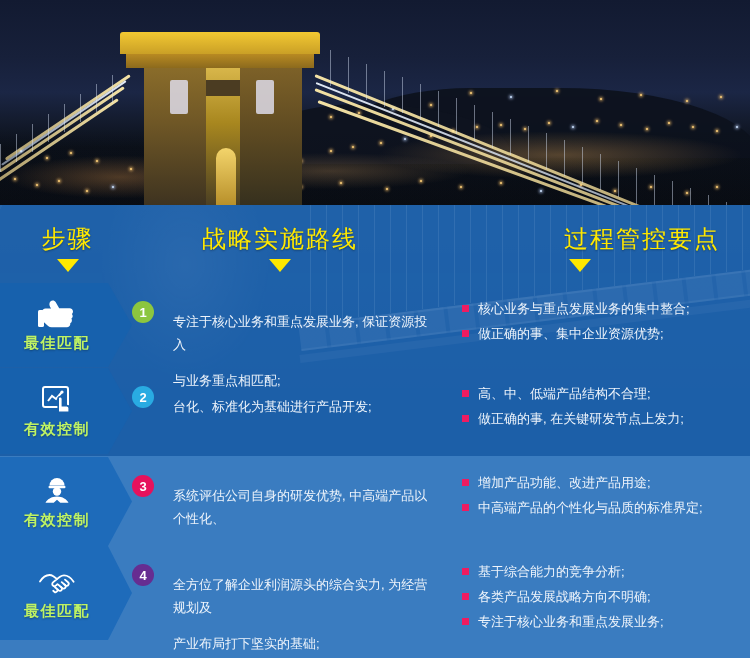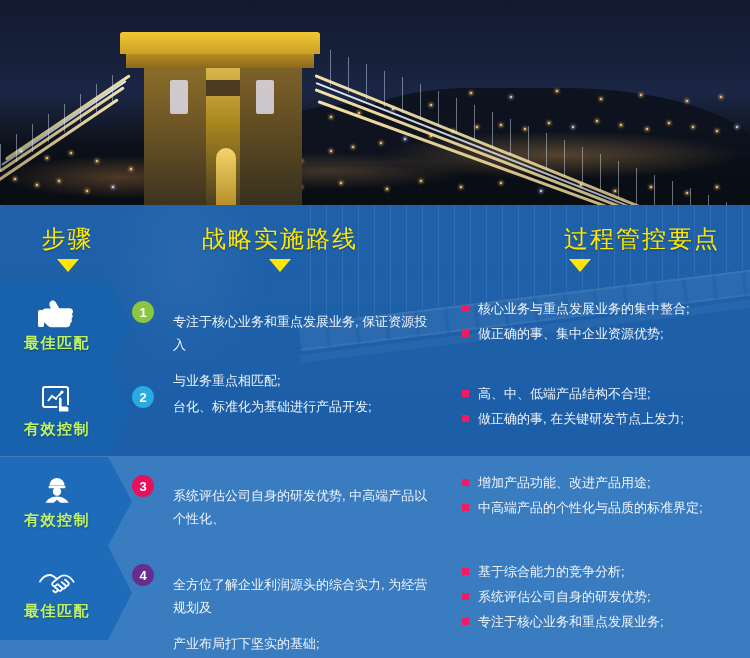--- a/index.html
+++ b/index.html
@@ -519,21 +519,21 @@
         <p>全方位了解企业利润源头的综合实力, 为经营规划及</p>
         <p>产业布局打下坚实的基础;</p>
       </div>
       <div class="right-col">
         <div class="bul">
           <span class="dot"></span>
           <span class="bt">基于综合能力的竞争分析;</span>
         </div>
         <div class="bul">
           <span class="dot"></span>
-          <span class="bt">系统评估公司自身的研发优势;</span>
+          <span class="bt">各类产品发展战略方向不明确;</span>
         </div>
         <div class="bul">
           <span class="dot"></span>
           <span class="bt">专注于核心业务和重点发展业务;</span>
         </div>
       </div>
     </div>
 
   </div>
 </div>

